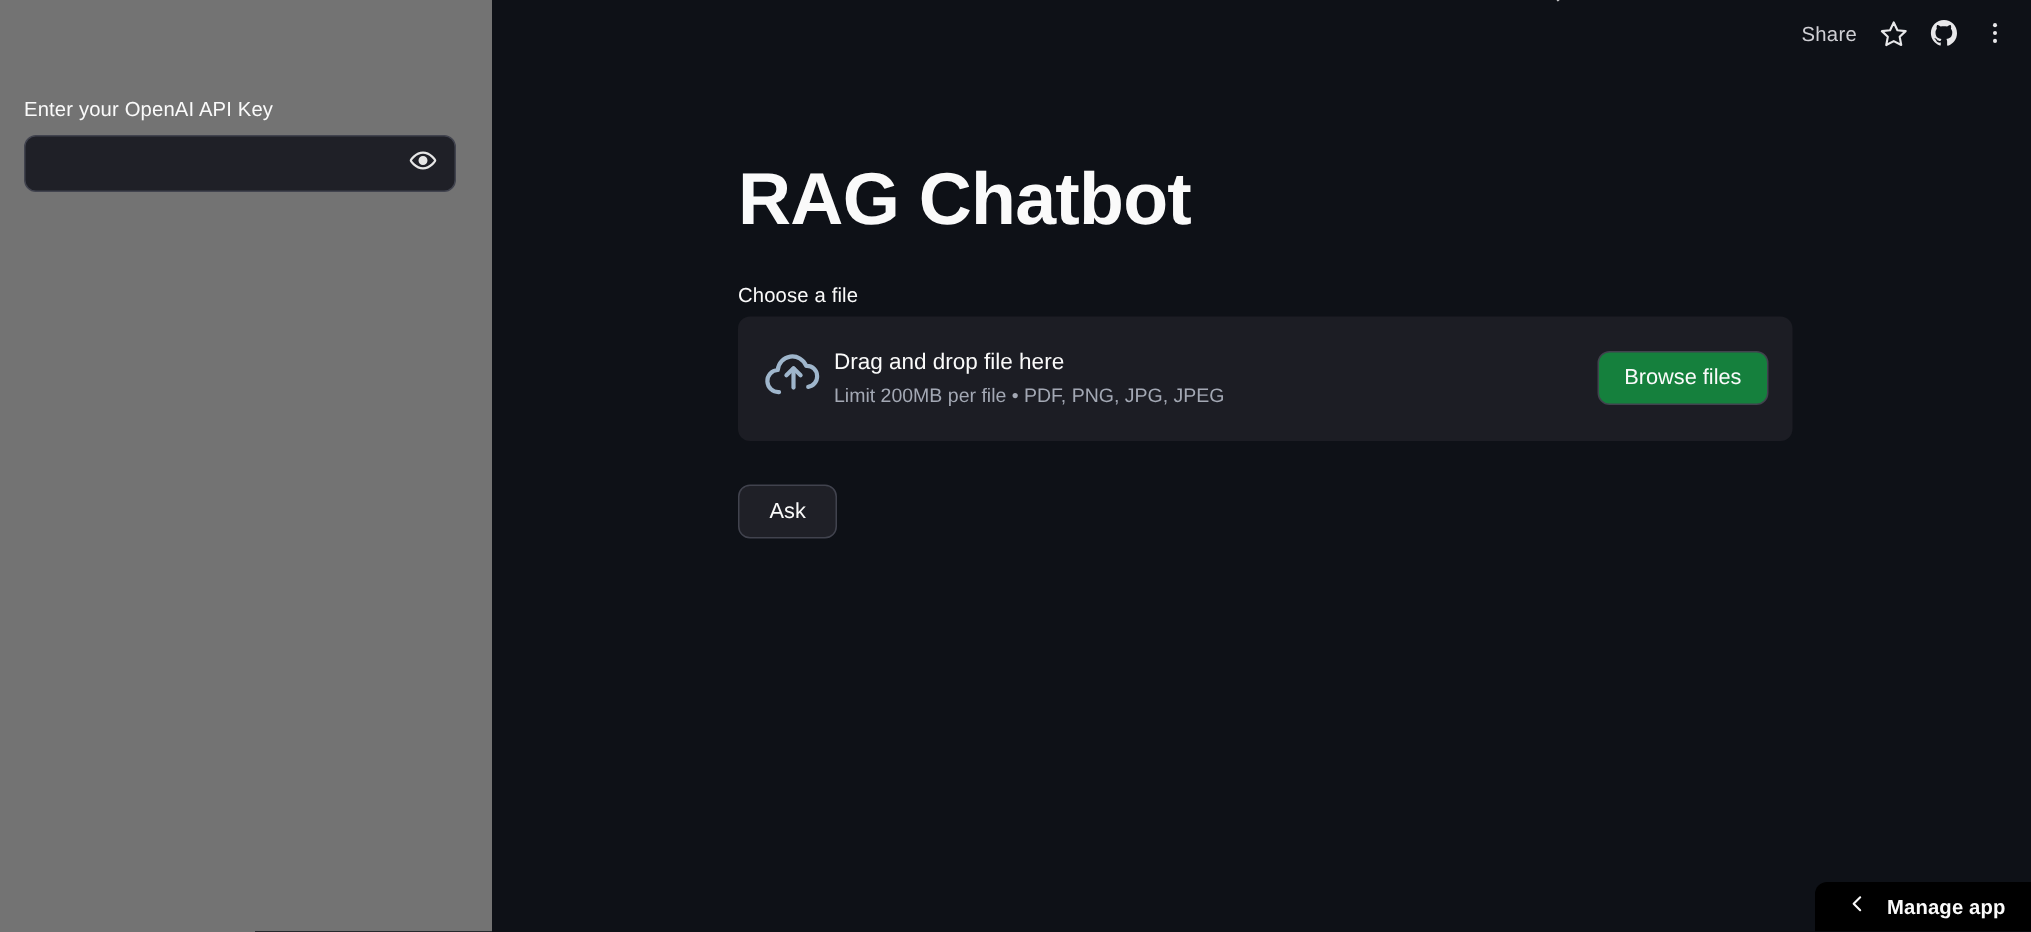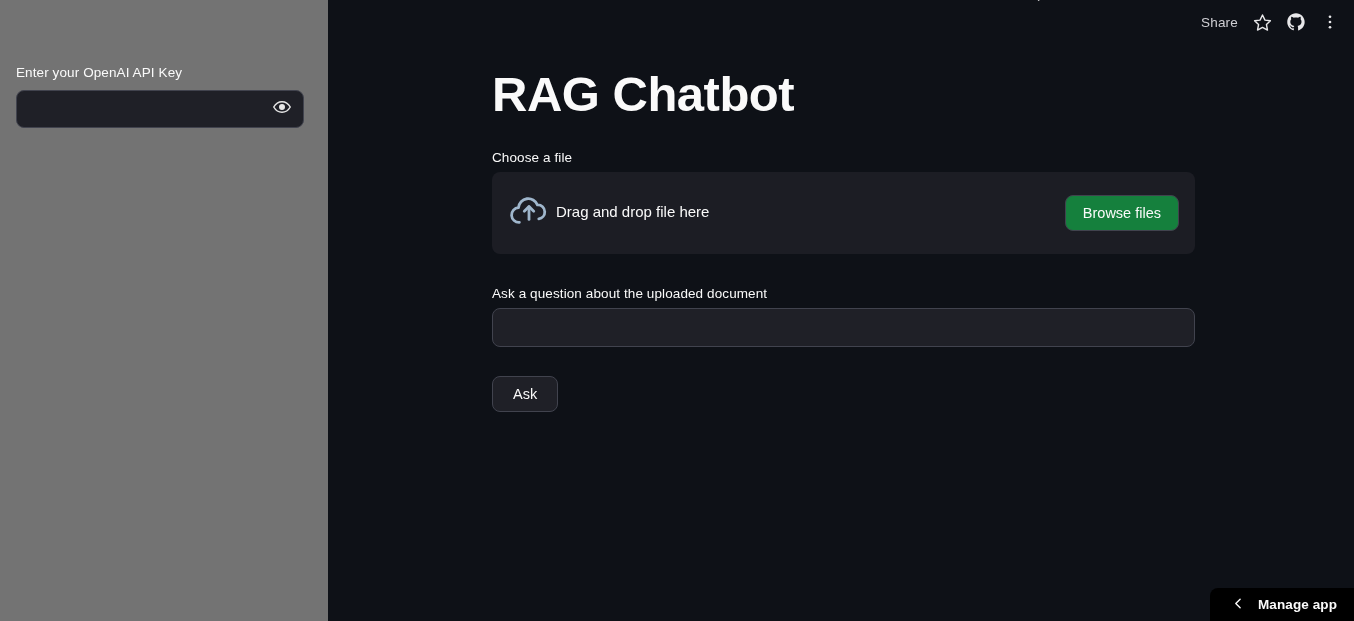--- a/index.html
+++ b/index.html
@@ -113,21 +113,21 @@
     position: absolute;
     left: 328px;
     top: 0;
     width: 1026px;
     height: 621px;
     overflow: hidden;
   }
 
   .main-inner {
     padding-left: 164px;
-    padding-top: 65px;
+    padding-top: 104px;
     width: 868px;
   }
 
   .app-title {
     font-size: 49px;
     font-weight: bold;
     letter-spacing: -0.5px;
     color: #fafafa;
     line-height: 1.2;
     margin-bottom: 26px;
@@ -288,28 +288,25 @@
     <div class="uploader">
       <span>
         <svg width="42" height="42" viewBox="0 0 24 24" fill="none" stroke="#9fb6cc" stroke-width="1.6" stroke-linecap="round" stroke-linejoin="round">
           <path d="M6.5 18.5A4.2 4.2 0 0 1 6 10.1a5.6 5.6 0 0 1 10.8-1.6A3.9 3.9 0 0 1 21 12.4a4 4 0 0 1-3.4 4.1"></path>
           <path d="M12 16.8V9.6"></path>
           <path d="M9.3 12.1 12 9.4l2.7 2.7"></path>
         </svg>
       </span>
       <div class="uploader-texts">
         <div class="uploader-main">Drag and drop file here</div>
+        <div class="uploader-sub">Limit 200MB per file • PDF, PNG, JPG, JPEG</div>
       </div>
       <button class="browse-btn">Browse files</button>
     </div>
 
-    <div class="question-block">
-      <div class="widget-label">Ask a question about the uploaded document</div>
-      <input class="text-input" type="text" placeholder="" style="">
-    </div>
 
     <button class="ask-btn">Ask</button>
   </div>
 </div>
 
 <div class="manage-app">
   <span>
     <svg width="13" height="13" viewBox="0 0 24 24" fill="none" stroke="#fafafa" stroke-width="2.6" stroke-linecap="round" stroke-linejoin="round">
       <polyline points="15,4 7,12 15,20"></polyline>
     </svg>

